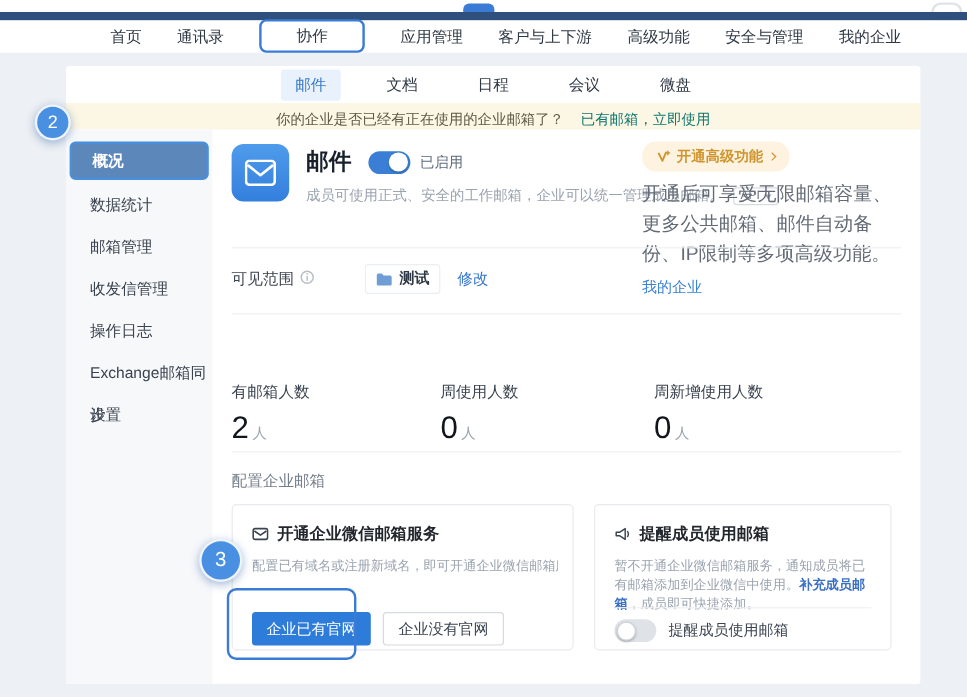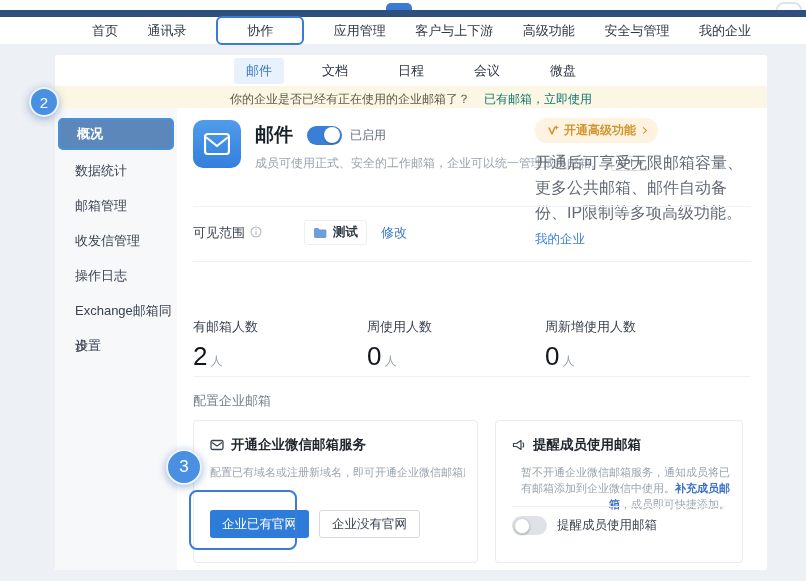--- a/index.html
+++ b/index.html
@@ -67,21 +67,21 @@
 
   .usage-header { position:absolute; left:16px; top:172px; display:flex; align-items:baseline; }
   .usage-date { font-size:12px; color:#b9bfc7; margin-left:8px; }
   .stat { position:absolute; top:210px; }
   .stat .lbl { font-size:13px; color:#3a4350; }
   .stat .val { margin-top:5px; font-size:26px; color:#12161c; }
   .stat .unit { font-size:12px; color:#9aa3af; margin-left:3px; }
 
   .config-label { position:absolute; left:16px; top:284px; font-size:13px; color:#767e8a; }
 
-  .setup-card { position:absolute; top:312px; height:143px; border:1px solid #e8eaee; border-radius:4px; background:#fff;text-align:right; }
+  .setup-card { position:absolute; top:312px; height:122px; border:1px solid #e8eaee; border-radius:4px; background:#fff; }
   .setup-card.left { left:16px; width:285px; }
   .setup-card.right { left:318px; width:248px; }
   .sc-title { position:absolute; left:16px; top:15px; display:flex; align-items:center; font-size:13.5px; font-weight:bold; color:#22272e; }
   .sc-title .ic { margin-right:7px; display:inline-flex; }
   .sc-desc { position:absolute; left:16px; top:43px; right:12px; font-size:11px; line-height:16px; color:#9aa3af; }
   .sc-desc .inlink { color:#3b6fc4; font-weight:bold; }
   .btn-row { position:absolute; left:16px; top:89px; display:flex; }
   .btn { height:28px; display:inline-flex; align-items:center; padding:0 12px; font-size:12.5px; border-radius:3px; cursor:pointer; }
   .btn.primary { background:#2e7cd9; color:#ffffff; }
   .btn.secondary { background:#fff; color:#3a4350; border:1px solid #d6dade; margin-left:10px; }

